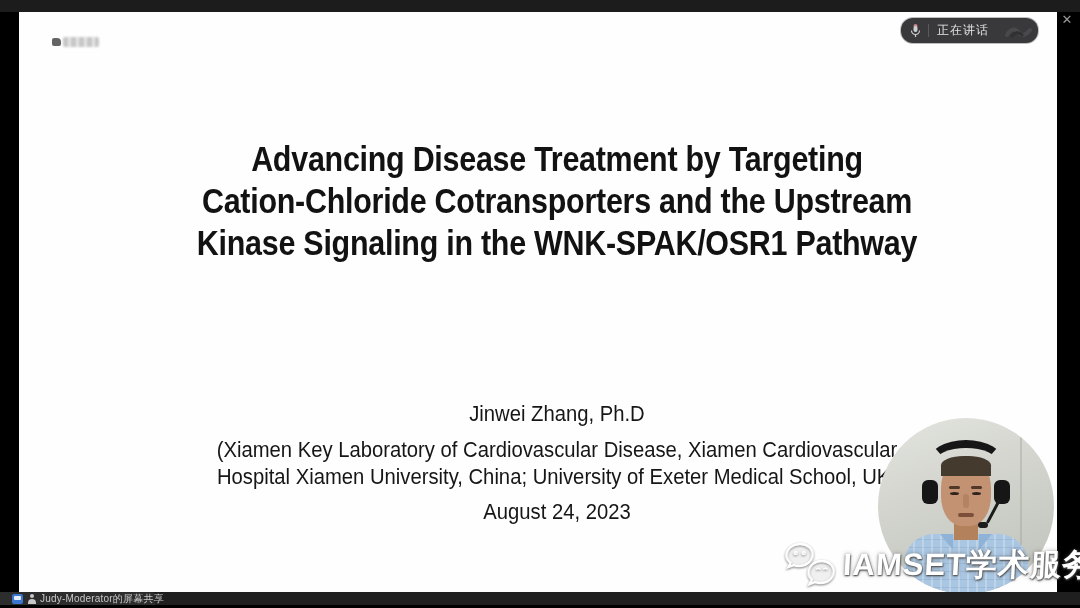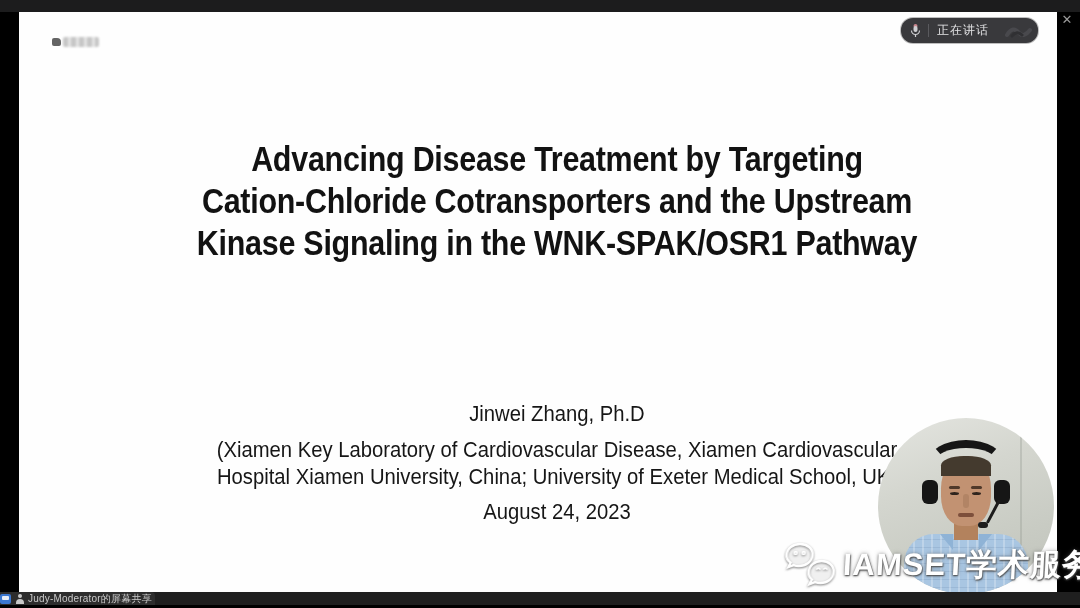--- a/index.html
+++ b/index.html
@@ -4,21 +4,21 @@
 <style>
   html,body{margin:0;padding:0;background:#000;}
   *{box-sizing:border-box;}
   .stage{
     position:relative;width:1080px;height:608px;background:#000;overflow:hidden;
     font-family:"Liberation Sans",sans-serif;
   }
   
   .top-bar{position:absolute;left:0;top:0;width:1080px;height:12px;background:#1c1c1d;z-index:6;}
   .bottom-bar{position:absolute;left:0;top:592px;width:1080px;height:13px;background:#1f1f1f;z-index:6;}
-  .share-tab{position:absolute;left:0;top:0;height:13px;width:155px;background:#2d2d2d;border-radius:0 4px 0 0;display:flex;align-items:center;padding-left:0;gap:4px;}
+  .share-tab{position:absolute;left:0;top:0;height:13px;width:155px;background:#2d2d2d;border-radius:0 4px 0 0;display:flex;align-items:center;padding-left:12px;gap:4px;}
   .tb-monitor{width:11px;height:10px;background:#3b77d0;border-radius:2px;position:relative;flex:0 0 auto;}
   .tb-monitor::after{content:"";position:absolute;left:2px;top:2px;width:7px;height:4px;background:#e8eef8;border-radius:1px;}
   .tb-person{width:9px;height:10px;position:relative;flex:0 0 auto;}
   .tb-person::before{content:"";position:absolute;left:2.5px;top:0;width:4px;height:4px;border-radius:50%;background:#c8c8c8;}
   .tb-person::after{content:"";position:absolute;left:0.5px;top:5px;width:8px;height:5px;border-radius:4px 4px 0 0;background:#c8c8c8;}
   .share-label{font-size:10px;color:#c9c9c9;white-space:nowrap;letter-spacing:.2px;line-height:13px;}
   
   .slide{position:absolute;left:19px;top:12px;width:1038px;height:580px;background:#fefefe;z-index:1;padding-left:32px;}
   .smudge-mark{position:absolute;left:33px;top:26px;width:9px;height:8px;background:#4a4a4a;border-radius:2px 4px 2px 2px;filter:blur(.6px);opacity:.85;z-index:2;}
   .smudge-text{position:absolute;left:44px;top:25px;width:36px;height:10px;border-radius:2px;z-index:2;opacity:.55;filter:blur(1.1px);

